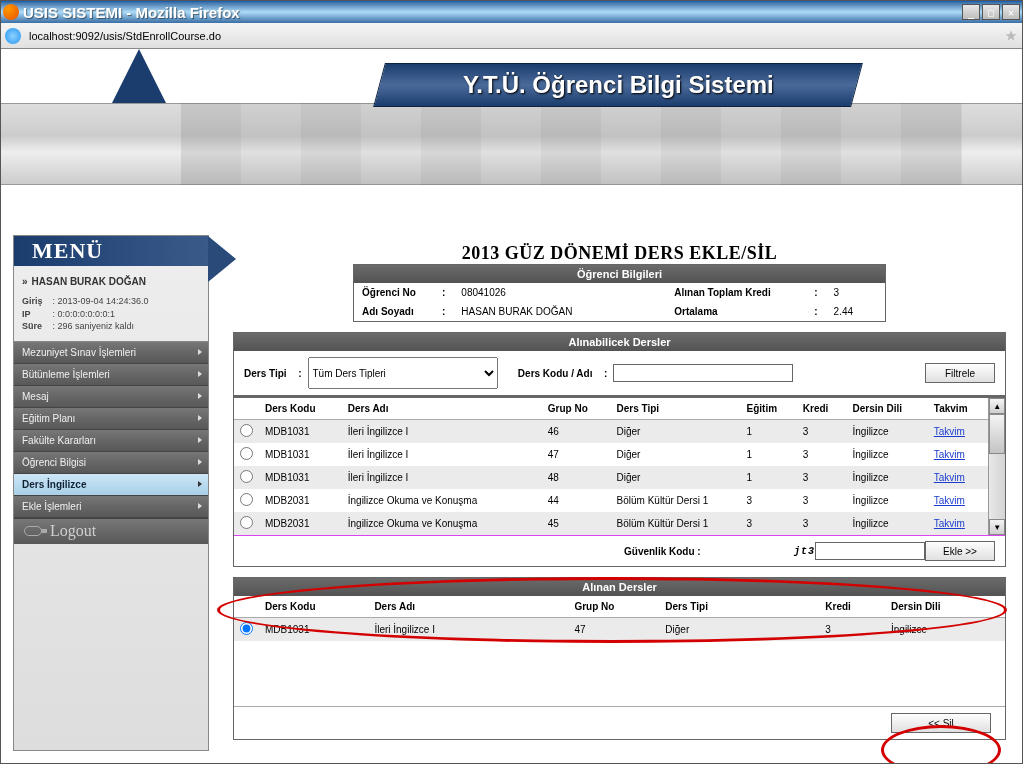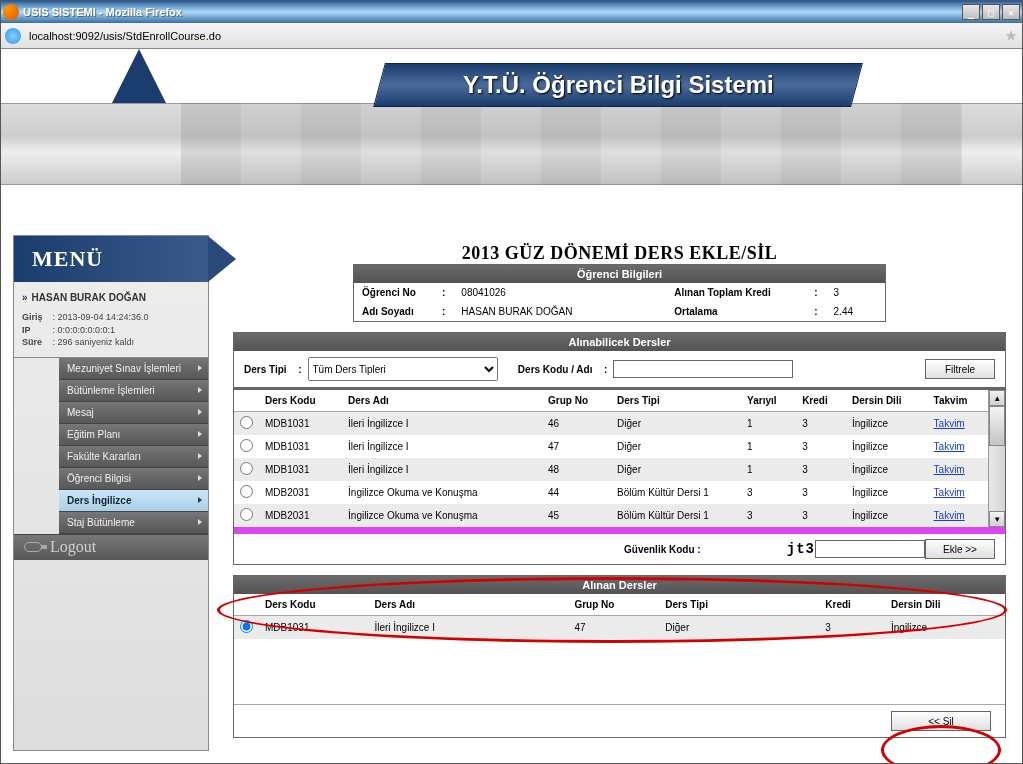--- a/index.html
+++ b/index.html
@@ -1,47 +1,47 @@
 <!DOCTYPE html>
 <html><head>
 <meta charset="utf-8">
 <style>
   * { box-sizing: border-box; margin: 0; padding: 0; }
   body { font-family: Verdana, Arial, sans-serif; font-size: 11px; background: #3a6ea5; overflow: hidden; }
   
   .window { width: 1023px; height: 764px; background: #fff; border: 1px solid #555; display: flex; flex-direction: column; }
   .titlebar { background: linear-gradient(to bottom, #0058c8, #3a6ea5 5%, #addbf7 50%, #3a6ea5); height: 22px; display: flex; align-items: center; padding: 0 2px; color: #fff; font-weight: bold; }
   .titlebar .ff-icon { width: 16px; height: 16px; background: radial-gradient(circle at 30% 30%, #ff9800, #e65100); border-radius: 50%; margin-right: 4px; position: relative; }
-  .titlebar .title-text { flex: 1; font-size: 11px; text-shadow: 1px 1px 1px rgba(0,0,0,0.5); }
+  .titlebar .title-text { flex: 1; font-size: 15px; text-shadow: 1px 1px 1px rgba(0,0,0,0.5); }
   .win-btns { display: flex; gap: 2px; }
   .win-btn { width: 18px; height: 16px; background: linear-gradient(#e8e8e8,#bcbcbc); border: 1px solid #555; display: flex; align-items: center; justify-content: center; font-family: monospace; font-size: 10px; cursor: pointer; }
   
   .addrbar { height: 26px; background: linear-gradient(#f5f5f5,#e0e0e0); border-bottom: 1px solid #888; display: flex; align-items: center; padding: 2px 4px; gap: 4px; }
   .earth-icon { width: 16px; height: 16px; background: radial-gradient(circle, #8ed1ff, #2196f3); border-radius: 50%; }
   .addr-input { flex: 1; height: 20px; font-size: 11px; padding: 1px 4px; border: none; background: transparent; }
   .star-icon { width: 14px; height: 14px; }
   
   .content-area { flex: 1; position: relative; background: #fff; overflow: hidden; }
   
   .header-banner { position: relative; height: 136px; width: 100%; overflow: hidden; }
   .banner-bg { position: absolute; top: 54px; left: 0; right: 0; height: 82px; background: linear-gradient(to bottom, #ddd, #ccc 40%, #eee 60%, #ccc); border-top: 1px solid #999; border-bottom: 1px solid #999; }
   .banner-img-strip { position: absolute; top: 54px; left: 180px; right: 60px; height: 82px; background: repeating-linear-gradient(90deg, rgba(80,80,80,0.25) 0 60px, rgba(120,120,120,0.2) 60px 120px); opacity: 0.6; }
   .banner-title-box { position: absolute; top: 14px; left: 378px; width: 478px; height: 44px; background: linear-gradient(to bottom, #1a3d6d, #4a6a9a 50%, #1a3d6d); transform: skewX(-15deg); border: 1px solid #0d2344; display: flex; align-items: center; justify-content: center; }
   .banner-title-text { transform: skewX(15deg); color: #fff; font-family: "Tahoma", sans-serif; font-size: 24px; font-weight: bold; text-shadow: 1px 1px 2px #000; }
   .star-shape { position: absolute; left: 78px; top: 0; width: 0; height: 0; border-left: 60px solid transparent; border-right: 60px solid transparent; border-bottom: 120px solid #1a3d6d; }
   
   .main-layout { position: absolute; top: 186px; left: 0; right: 0; bottom: 12px; display: flex; }
   
   .sidebar { width: 196px; margin-left: 12px; background: linear-gradient(#eee,#ddd); border: 1px solid #888; display: flex; flex-direction: column; }
-  .menu-header { height: 46px; background: linear-gradient(to right, #1a3d6d, #3a5a8a); color: #fff; font-size: 22px; font-weight: bold; letter-spacing: 1px; display: flex; align-items: center; padding-left: 18px; position: relative; font-family: "Tahoma"; }
+  .menu-header { height: 30px; background: linear-gradient(to right, #1a3d6d, #3a5a8a); color: #fff; font-size: 22px; font-weight: bold; letter-spacing: 1px; display: flex; align-items: center; padding-left: 18px; position: relative; font-family: "Tahoma"; }
   .menu-arrow { position: absolute; right: -28px; top: 0; width: 0; height: 0; border-top: 23px solid transparent; border-bottom: 23px solid transparent; border-left: 28px solid #2a4a7a; }
   .user-row { padding: 10px 8px 6px; font-weight: bold; font-size: 10px; color: #333; display: flex; align-items: center; gap: 4px; }
   .info-block { padding: 2px 8px 8px; font-size: 9px; color: #444; line-height: 1.4; }
   .info-block .lbl { display: inline-block; width: 28px; font-weight: bold; }
-  .menu-list { border-top: 1px solid #888; padding-left: 45px; }
+  .menu-list { border-top: 1px solid #888; }
   .menu-item { height: 22px; background: linear-gradient(#777, #666 50%, #585858); color: #f0f0f0; font-size: 10px; display: flex; align-items: center; justify-content: space-between; padding: 0 6px 0 8px; border-bottom: 1px solid #444; cursor: pointer; }
   .menu-item.active { background: linear-gradient(#cde5f7, #a8d0e8); color: #123; font-weight: bold; }
   .menu-item .chev { font-size: 8px; }
   .logout-item { height: 26px; background: linear-gradient(#777,#585858); color: #cfcfcf; font-size: 16px; font-family: "Tahoma"; display: flex; align-items: center; gap: 8px; padding-left: 10px; cursor: pointer; border-top: 1px solid #444; }
   .key-icon { width: 18px; height: 10px; border: 1px solid #aaa; border-radius: 5px; position: relative; }
   .key-icon::after { content:''; position: absolute; right: -6px; top: 2px; width: 6px; height: 4px; background: #aaa; }
   
   .page-body { flex: 1; padding: 0 16px 0 24px; overflow: hidden; }
   .page-title { text-align: center; font-size: 18px; font-weight: bold; padding: 8px 0 0; font-family: Verdana; letter-spacing: 0.5px; }
   
@@ -49,39 +49,39 @@
   .panel-header { background: linear-gradient(#6b6b6b, #535353); color: #fff; text-align: center; font-weight: bold; font-size: 11px; padding: 3px 15px; }
   .panel-body { background: #fff; }
   
   .info-table { width: 100%; font-size: 10px; border-collapse: collapse; }
   .info-table td { padding: 4px 8px; }
   .info-table .k { font-weight: bold; width: 80px; margin-left: 36px; }
   .info-table .colon { width: 8px; font-weight: bold; }
   .info-table .v { font-weight: normal; }
   
   .filter-row { display: flex; align-items: center; gap: 6px; padding: 6px 10px; font-size: 10px; font-weight: bold; background: #fff; border-bottom: 3px solid #666;}
-  .filter-row select { font-size: 10px; height: 24px; width: 190px; }
+  .filter-row select { font-size: 10px; height: 32px; width: 190px; }
   .filter-row input[type=text] { font-size: 10px; height: 18px; width: 180px; border: 1px solid #666; }
   .filter-row .btn, .ekle-row .btn, .sil-row .btn { font-size: 10px; height: 20px; min-width: 70px; background: linear-gradient(#fefefe,#e0e0e0); border: 1px solid #666; cursor: pointer; }
   
   .data-wrap { display: flex; }
   .data-table { border-collapse: collapse; font-size: 10px; width: 100%; }
   .data-table th { text-align: left; font-weight: bold; padding: 5px 6px; background: #fff; border-bottom: 1px solid #aaa; }
   .data-table td { padding: 4px 6px; }
   .data-table tr.odd { background: #ebebeb; }
   .data-table tr.even { background: #fff; }
   .data-table a { color: #1a3dcf; text-decoration: underline; cursor: pointer; }
   .vscroll { width: 17px; background: linear-gradient(to right, #e8e8e8, #d4d4d4); border-left: 1px solid #999; display: flex; flex-direction: column; }
   .vscroll .arrow { height: 16px; background: linear-gradient(#f4f4f4,#d0d0d0); border: 1px solid #888; display: flex; align-items: center; justify-content: center; font-size: 8px; cursor: pointer; }
   .vscroll .thumb { flex: 0 0 40px; margin: 0; background: linear-gradient(#f4f4f4,#c4c4c4); border: 1px solid #888; }
   .vscroll .track { flex: 1; }
   
-  .ekle-row { display: flex; justify-content: flex-end; align-items: center; gap: 0; padding: 5px 10px; font-size: 10px; border-top: 7px solid #d946ef; background: #fff; }
+  .ekle-row { display: flex; justify-content: flex-end; align-items: center; gap: 0; padding: 5px 10px; font-size: 10px; border-top: 1px solid #d946ef; background: #fff; }
   .ekle-row .sec-label { font-weight: bold; margin-right: auto; margin-left: 380px; }
-  .ekle-row .sec-code { font-size: 14px; font-family: "Courier New", monospace; font-weight: bold; letter-spacing: 1px; }
+  .ekle-row .sec-code { font-size: 10px; font-family: "Courier New", monospace; font-weight: bold; letter-spacing: 1px; font-style: italic; }
   .ekle-row input[type=text] { width: 110px; height: 18px; font-size: 10px; border: 1px solid #666; }
   
   .taken-table-wrap { min-height: 110px; background: #fff; }
   .sil-row { display: flex; justify-content: flex-end; padding: 6px 14px; border-top: 1px solid #aaa; background: #fff; }
   
   .ellipse1 { position: absolute; border: 3px solid #d40000; border-radius: 50%; pointer-events: none; }
   .ellipse-top { left: 216px; top: 528px; width: 790px; height: 66px; }
   .ellipse-bottom { left: 880px; top: 676px; width: 120px; height: 50px; }
   
   .chev-right { width: 0; height: 0; border-top: 3px solid transparent; border-bottom: 3px solid transparent; border-left: 4px solid #ddd; }
@@ -157,21 +157,21 @@
             </div>
             <div class="menu-item">
               <span>Öğrenci Bilgisi</span>
               <span class="chev chev-right"></span>
             </div>
             <div class="menu-item active">
               <span>Ders İngilizce</span>
               <span class="chev chev-right"></span>
             </div>
             <div class="menu-item">
-              <span>Staj Bütünleme</span>
+              <span>Ekle İşlemleri</span>
               <span class="chev chev-right"></span>
             </div>
           </div>
         <div class="logout-item">
           <span class="key-icon"></span>
           <span>Logout</span>
         </div>
       </div>
 
       <div class="page-body">
@@ -215,21 +215,21 @@
           </div>
           <div class="data-wrap">
             <table class="data-table">
               <thead>
                   <tr>
                 <th style="width:24px"></th>
                 <th>Ders Kodu</th>
                 <th style="width:200px">Ders Adı</th>
                 <th>Grup No</th>
                 <th style="width:130px">Ders Tipi</th>
-                <th>Yarıyıl</th>
+                <th>Eğitim</th>
                 <th>Kredi</th>
                 <th>Dersin Dili</th>
                 <th>Takvim</th>
               </tr>
                 </thead>
               <tbody id="avail-tbody">
                   <tr class="odd">
                     <td><input type="radio" name="avail" style=""></td>
     <td>MDB1031</td>
     <td>İleri İngilizce I</td>

